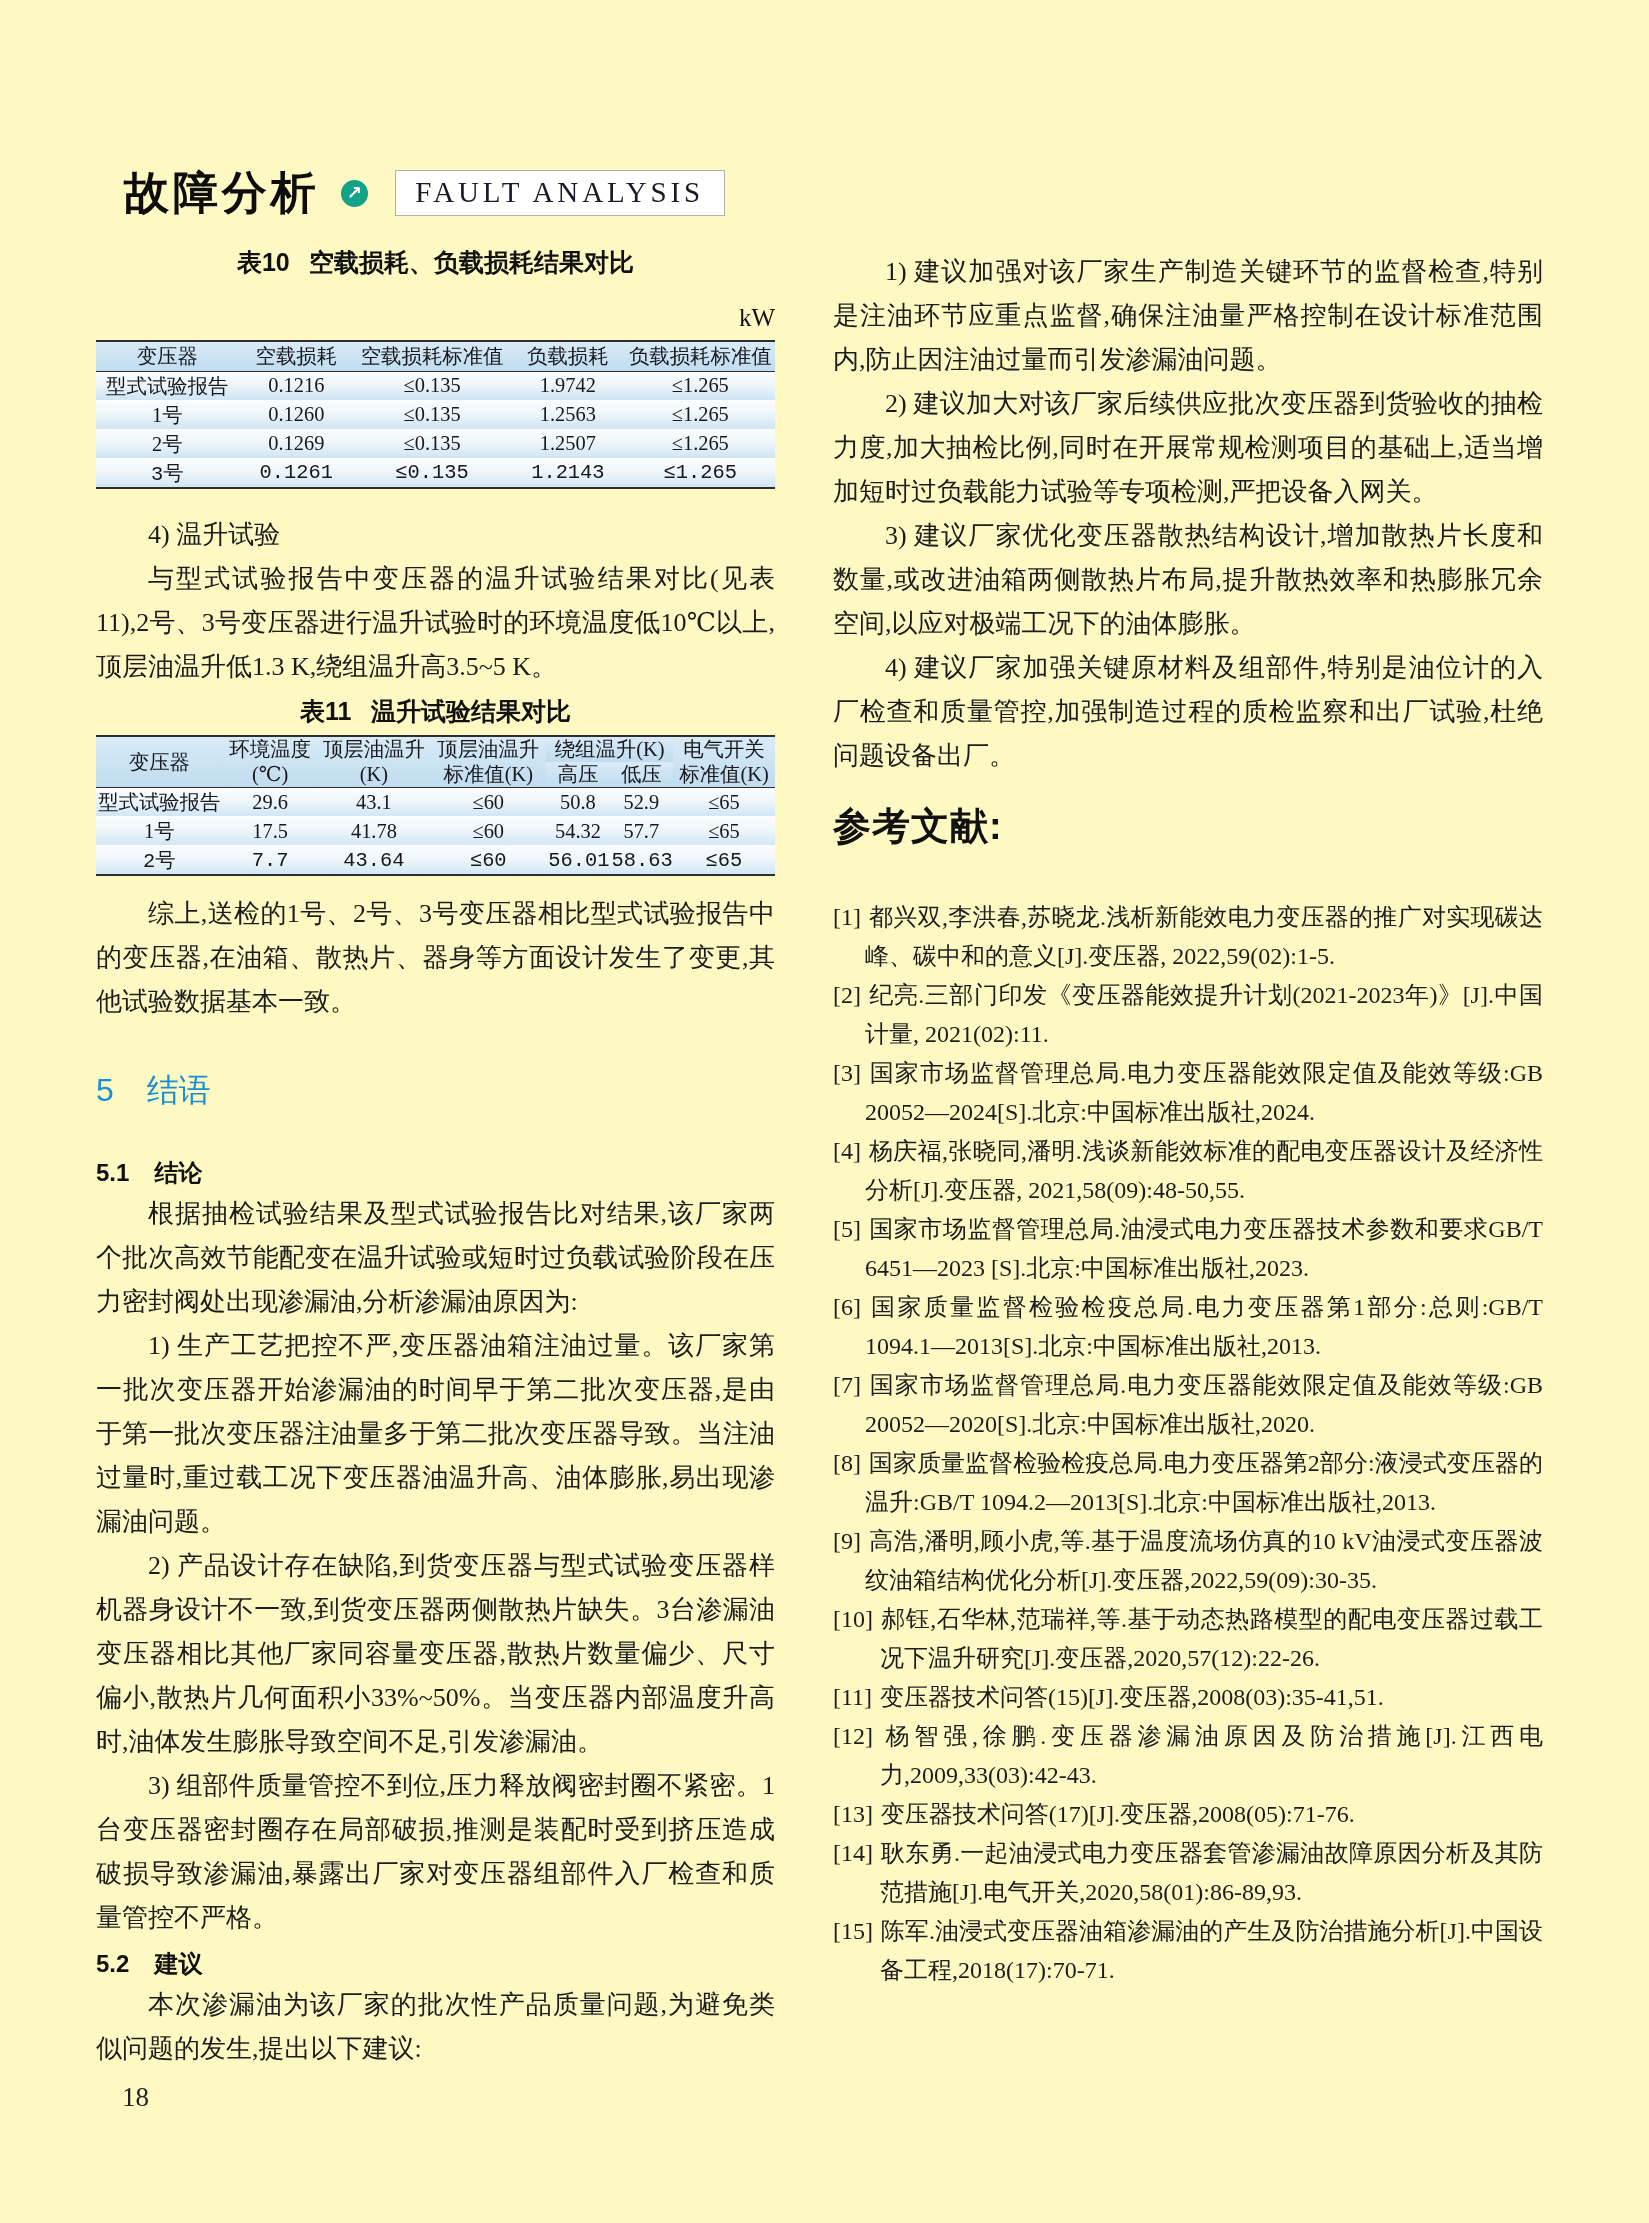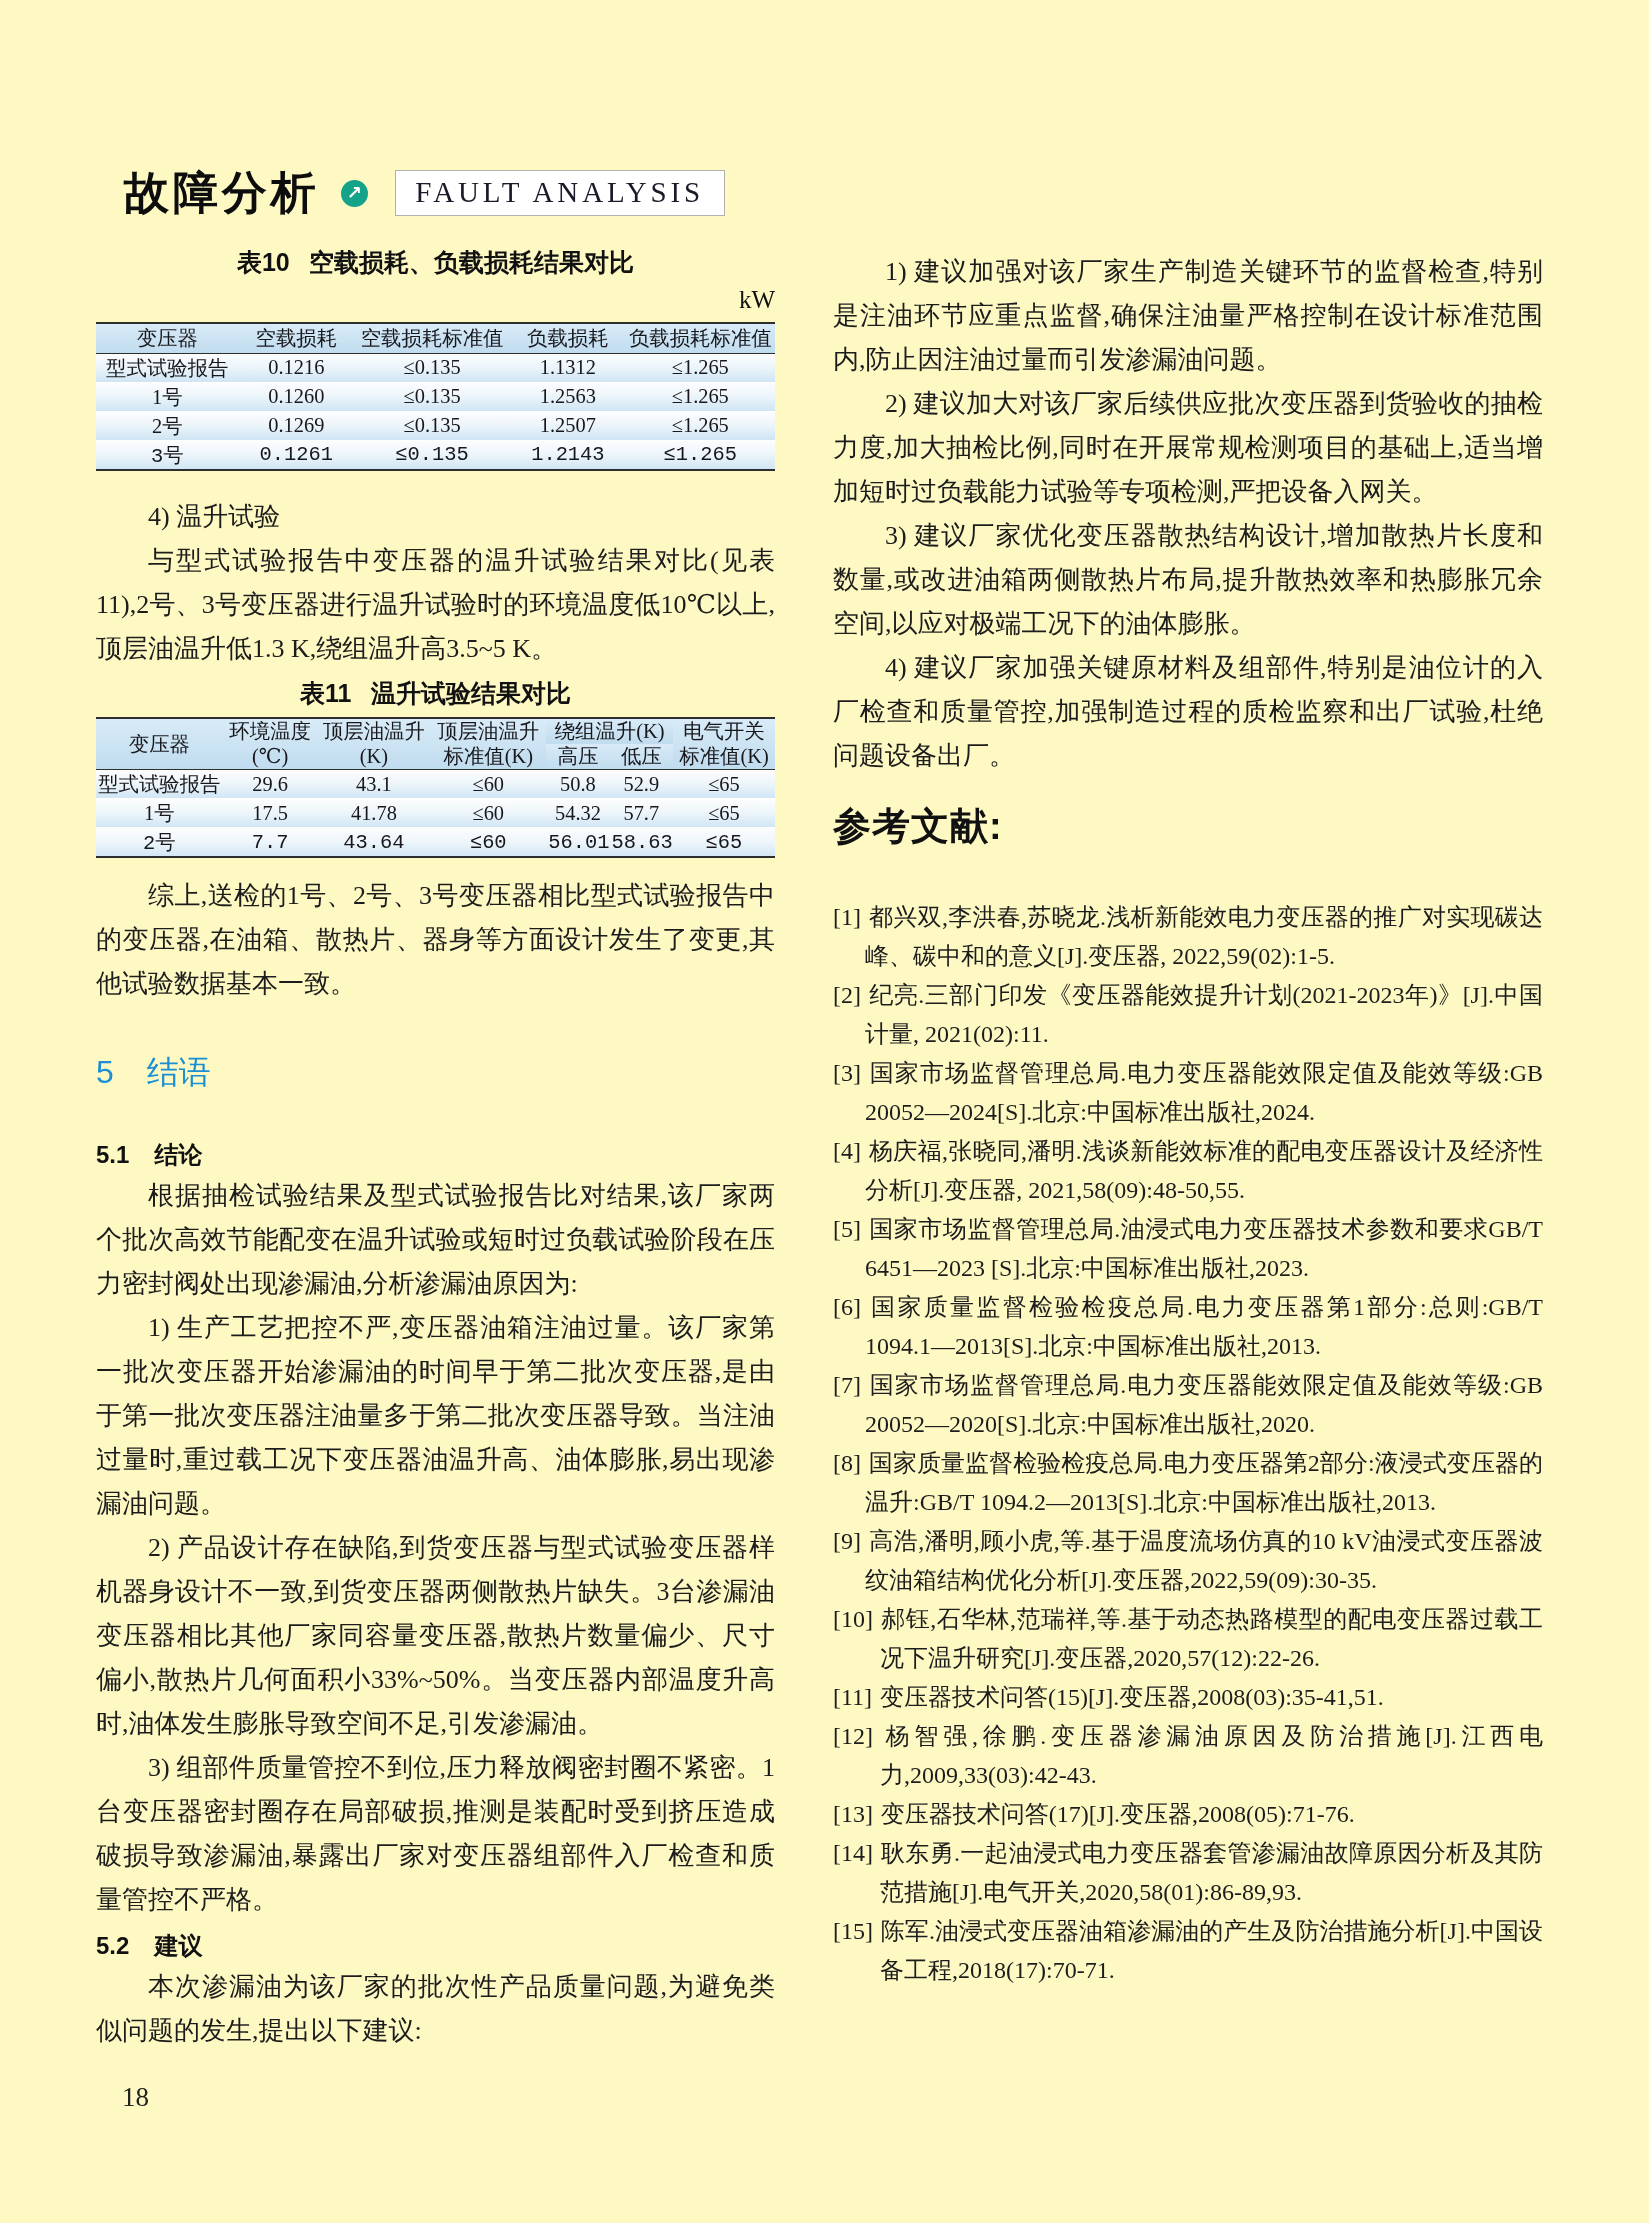--- a/index.html
+++ b/index.html
@@ -43,21 +43,21 @@
 
   
   .tbl-caption{
     text-align:center;
     font-family:"Liberation Sans","DejaVu Sans",sans-serif;
     font-weight:bold;font-size:25px;color:#111;
     line-height:33px;
   }
   .cap-text{margin-left:19.4px;}
   .unit-row{
-    text-align:right;font-size:25px;line-height:29px;margin-top:6px;color:#111;
+    text-align:right;font-size:25px;line-height:29px;margin-top:24px;color:#111;
     font-family:"Liberation Serif","DejaVu Serif",serif;
   }
 
   
   table.dtable{
     width:100%;border-collapse:collapse;table-layout:fixed;
     border-top:2.9px solid #2e2e2e;border-bottom:2.9px solid #2e2e2e;
     margin-top:7.8px;
     font-size:20.4px;
   }
@@ -153,21 +153,21 @@
           <th>空载损耗标准值</th>
           <th>负载损耗</th>
           <th>负载损耗标准值</th>
         </tr>
       </thead>
       <tbody>
         <tr>
           <td>型式试验报告</td>
           <td>0.1216</td>
           <td>≤0.135</td>
-          <td>1.1312</td>
+          <td>1.9742</td>
           <td>≤1.265</td>
         </tr>
         <tr>
           <td>1号</td>
           <td>0.1260</td>
           <td>≤0.135</td>
           <td>1.2563</td>
           <td>≤1.265</td>
         </tr>
         <tr>

